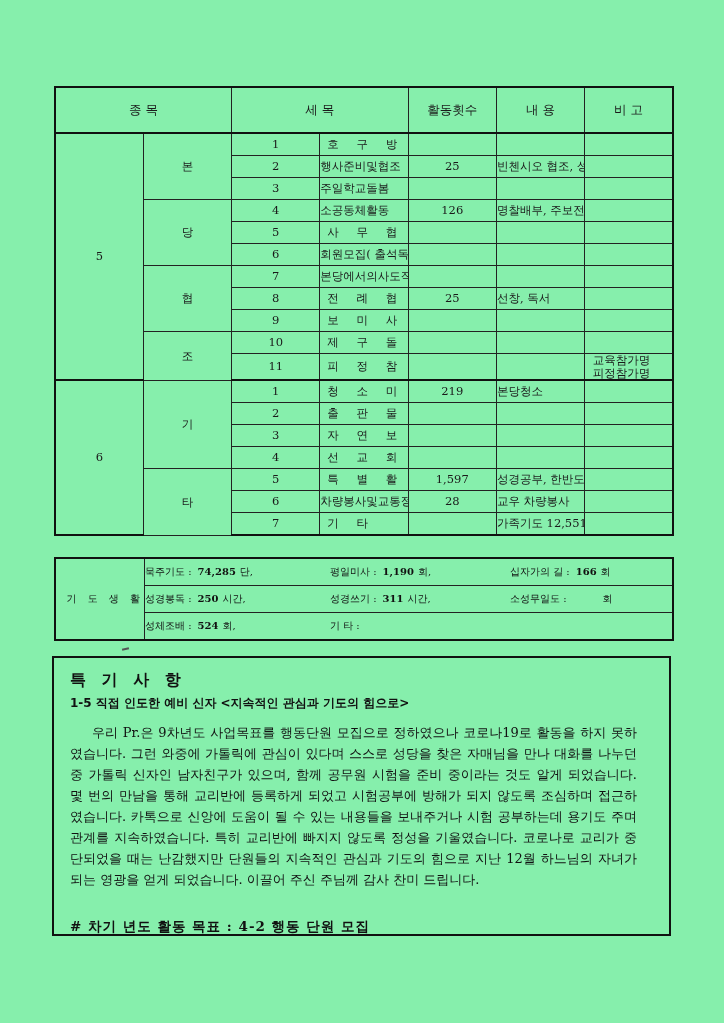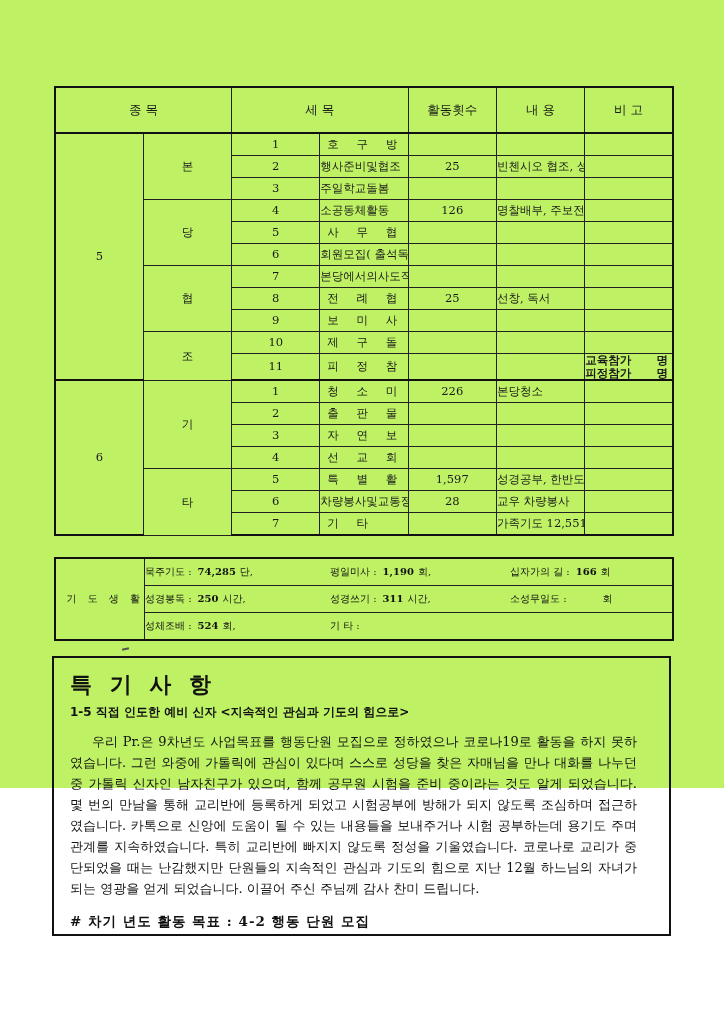--- a/index.html
+++ b/index.html
@@ -14,22 +14,22 @@
     position: relative;
     font-family: "DejaVu Serif", "Liberation Serif", serif;
     color: #111111;
     overflow: hidden;
   }
 
   .page {
     position: absolute;
     left: 0; top: 0;
     width: 724px;
-    height: 788px;
-    background: #bef264;
+    height: 1023px;
+    background: #86efac;
   }
 
   
   .activity-table {
     position: absolute;
     left: 54px;
     top: 86px;
     width: 620px;
     border-collapse: collapse;
     table-layout: fixed;
@@ -100,23 +100,22 @@
   }
   .item-tight {
     letter-spacing: 0px;
   }
   .remark-two {
     font-size: 9.5px;
     line-height: 1.25;
   }
   .remark-two div {
     display: flex;
-    justify-content: space-between;
-    padding-right: 4px;
-    font-weight: bold;
+    justify-content: center;
+    padding-right: 14px;
   }
 
   
   .prayer-table {
     position: absolute;
     left: 54px;
     top: 557px;
     width: 620px;
     border-collapse: collapse;
     table-layout: fixed;
@@ -152,21 +151,21 @@
     position: absolute;
     left: 52px;
     top: 656px;
     width: 619px;
     height: 280px;
     border: 2px solid #111;
     box-sizing: border-box;
     padding: 10px 14px 0 14px;
   }
   .notes-title {
-    font-size: 22px;
+    font-size: 16px;
     font-weight: bold;
     letter-spacing: 5px;
     margin: 2px 0 4px 2px;
     font-family: "DejaVu Sans", "Liberation Sans", sans-serif;
   }
   .notes-subtitle {
     font-size: 12px;
     font-weight: bold;
     margin: 0 0 10px 2px;
     font-family: "DejaVu Sans", "Liberation Sans", sans-serif;
@@ -175,21 +174,21 @@
     font-size: 13px;
     line-height: 1.62;
     text-align: justify;
     text-justify: inter-ideograph;
     text-indent: 22px;
     margin: 0 18px 0 2px;
   }
   .notes-goal {
     font-size: 13.5px;
     font-weight: bold;
-    margin: 14px 0 0 2px;
+    margin: 28px 0 0 2px;
     letter-spacing: 1px;
   }
   .stray-mark {
     position: absolute;
     left: 122px;
     top: 648px;
     width: 7px;
     height: 2px;
     background: #555;
     transform: rotate(-12deg);
@@ -314,21 +313,21 @@
             <span>명</span>
           </div>
         </td>
       </tr>
 
       <tr>
         <td class="cat-col outer-l outer-b" rowspan="7">6</td>
         <td class="grp-col" rowspan="4">기</td>
         <td class="num-col">1</td>
         <td class="item-col item-even">청  소  미  화</td>
-        <td class="count-col">226</td>
+        <td class="count-col">219</td>
         <td class="content-col">본당청소</td>
         <td class="remark-col outer-r"></td>
       </tr>
 
       <tr>
         <td class="num-col">2</td>
         <td class="item-col item-even">출  판  물  보  급</td>
         <td class="count-col"></td>
         <td class="content-col"></td>
         <td class="remark-col outer-r"></td>

